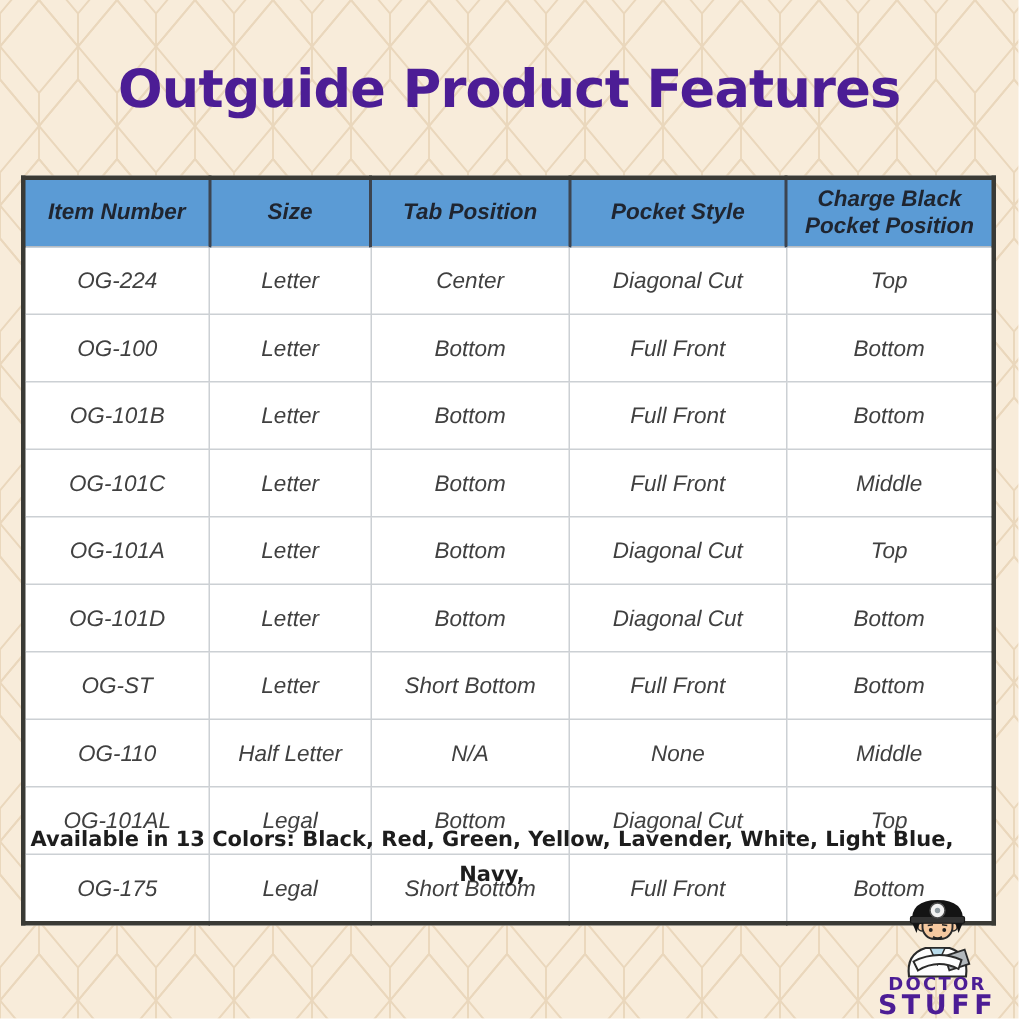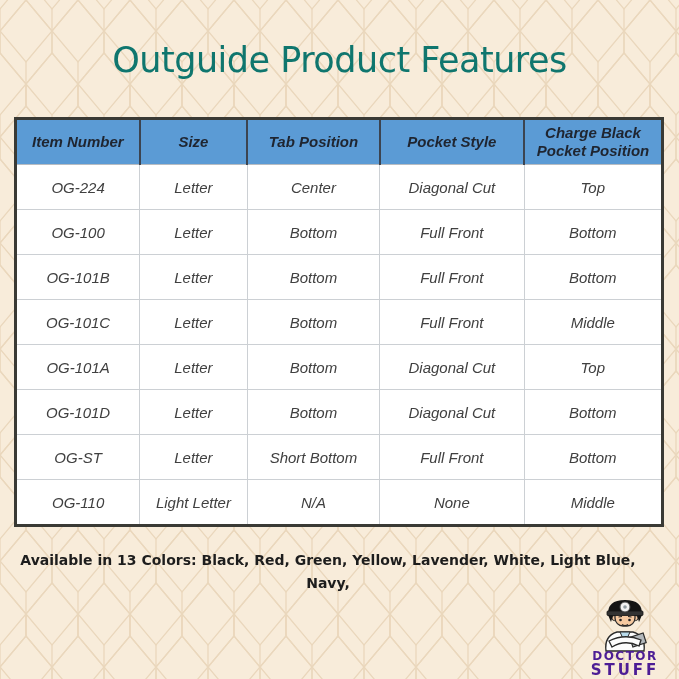--- a/index.html
+++ b/index.html
@@ -8,24 +8,24 @@
     width:679px;height:679px;
     background:#f8ecda;
     overflow:hidden;
     font-family:"Liberation Sans", sans-serif;
   }
   .bg-pattern{position:absolute;left:0;top:0;z-index:0;}
   .page-title{
     position:absolute;left:0;top:40px;width:679px;z-index:2;
     text-align:center;
     font-family:"DejaVu Sans", sans-serif;
-    font-weight:normal;
+    font-weight:bold;
     font-size:35px;
     letter-spacing:-0.5px;
-    color:#0f766e;
+    color:#4c1d95;
     margin:0;
   }
   .table-wrap{
     position:absolute;left:14px;top:117px;width:650px;z-index:2;font-style:italic;
   }
   table.features{
     width:650px;
     border-collapse:collapse;
     table-layout:fixed;
     background:#ffffff;
@@ -68,21 +68,21 @@
     text-align:center;
     font-family:"DejaVu Sans", sans-serif;
     color:#4c1d95;
   }
   .logo .doctor{display:block;margin:0 auto;}
   .logo .l1{
     display:block;font-weight:bold;font-size:12px;letter-spacing:1.5px;
     margin-top:-2px;line-height:13px;
   }
   .logo .l2{
-    display:block;font-weight:bold;font-size:15px;letter-spacing:3px;
+    display:block;font-weight:bold;font-size:18px;letter-spacing:3px;
     line-height:15px;
   }
 </style>
 </head>
 <body>
 
 <div class="stage">
 
   <svg class="bg-pattern" width="679" height="679" aria-hidden="true">
     <defs>
@@ -184,24 +184,38 @@
           </tr>
           <tr>
             <td>OG-ST</td>
             <td>Letter</td>
             <td>Short Bottom</td>
             <td>Full Front</td>
             <td>Bottom</td>
           </tr>
           <tr>
             <td>OG-110</td>
-            <td>Light Letter</td>
+            <td>Half Letter</td>
             <td>N/A</td>
             <td>None</td>
             <td>Middle</td>
+          </tr>
+          <tr>
+            <td>OG-101AL</td>
+            <td>Legal</td>
+            <td>Bottom</td>
+            <td>Diagonal Cut</td>
+            <td>Top</td>
+          </tr>
+          <tr>
+            <td>OG-175</td>
+            <td>Legal</td>
+            <td>Short Bottom</td>
+            <td>Full Front</td>
+            <td>Bottom</td>
           </tr>
         </tbody>
     </table>
   </div>
 
   <div class="footer-note">
     <span>Available in 13 Colors: Black, Red, Green, Yellow, Lavender, White, Light Blue, Navy,</span><br>
   </div>
 
   <div class="logo">

